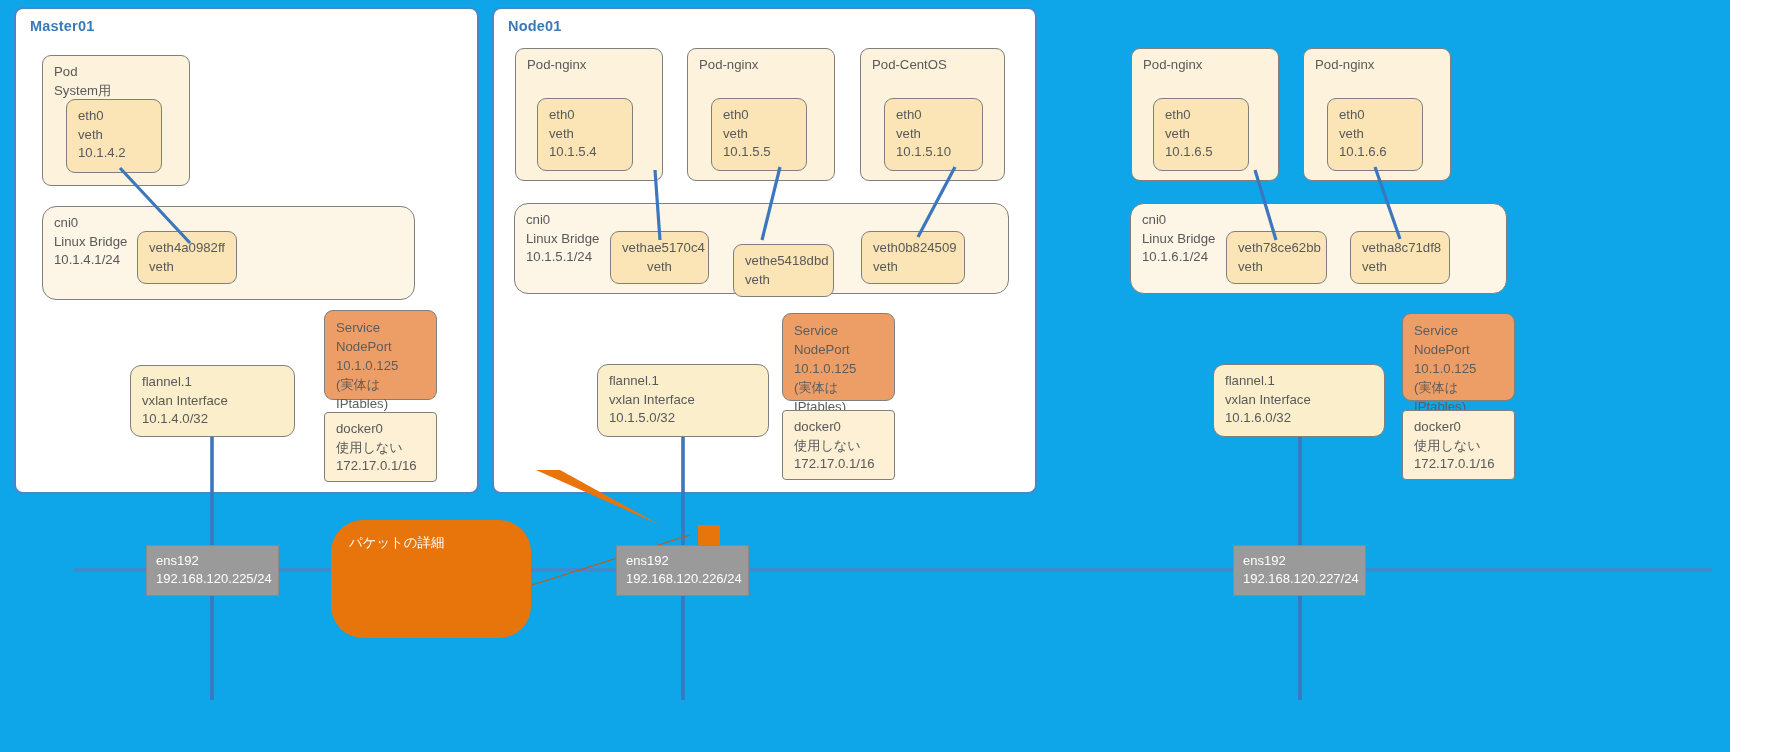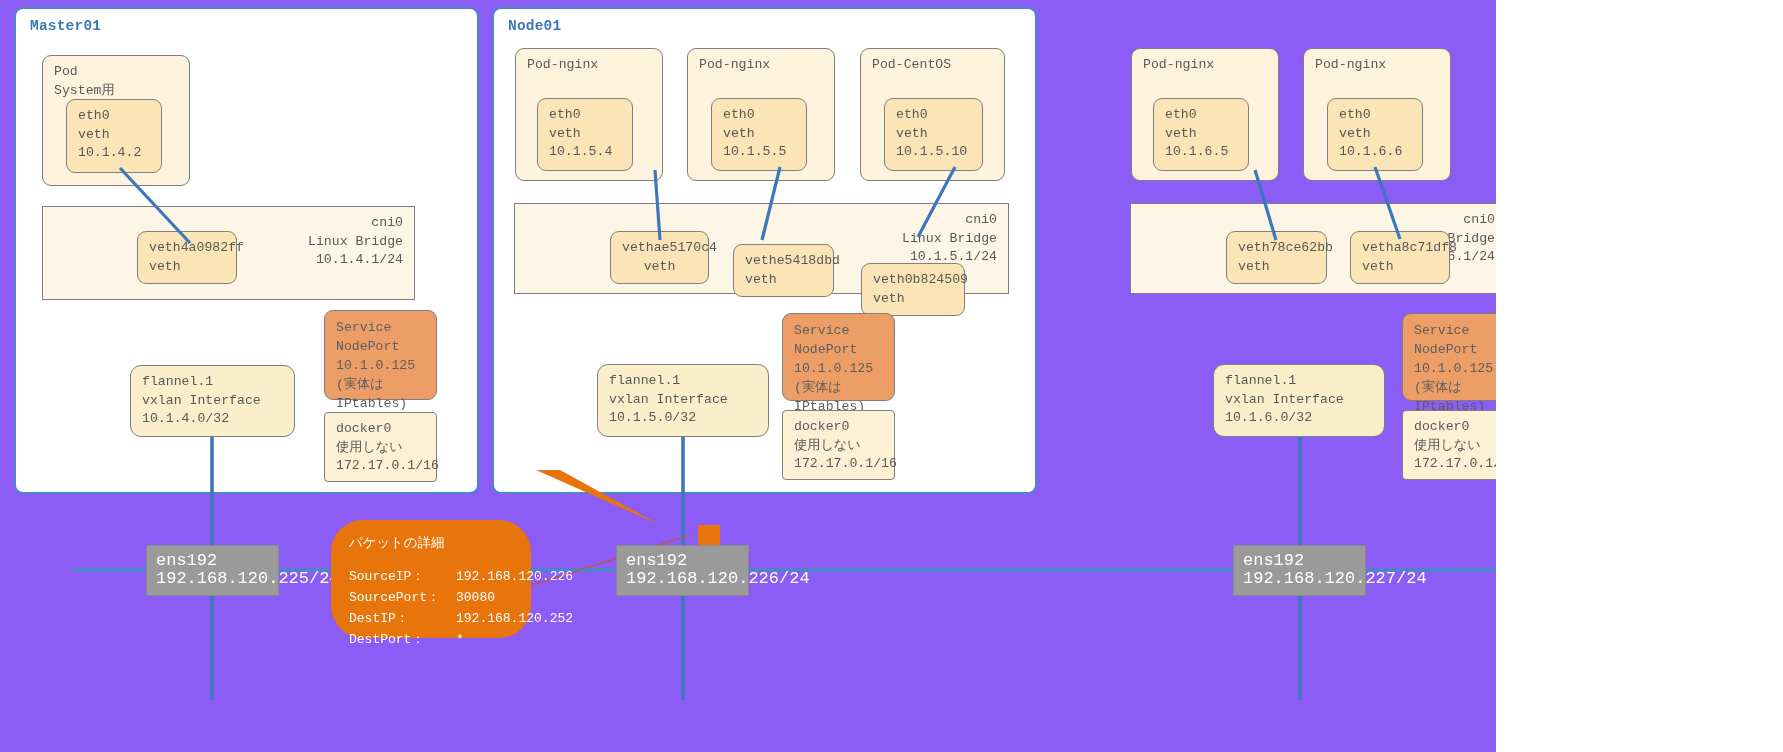--- a/index.html
+++ b/index.html
@@ -3,25 +3,24 @@
 <meta charset="utf-8">
 <style>
   * { box-sizing: border-box; }
   html, body {
     margin: 0; padding: 0;
     background: #ffffff;
     font-family: "Liberation Sans", "DejaVu Sans", sans-serif;
   }
   #canvas {
     position: relative;
-    width: 1496px;
+    width: 1730px;
     height: 752px;
-    background: #8b5cf6;
+    background: #0ea5e9;
     overflow: hidden;
-    font-family: Liberation Mono, monospace;
   }
 
   
   .node-frame {
     position: absolute;
     border: 2.5px solid #4a86c8;
     border-radius: 9px;
     background: #ffffff;
   }
   .node-title {
@@ -40,39 +39,39 @@
     border-radius: 8px;
     background: #fdf3dc;
     color: #595959;
     font-size: 13.2px;
     line-height: 18.5px;
     padding: 7px 11px;
     white-space: pre-line;
   }
   .box.pod      { background: #fdf3dc; border-radius: 9px; }
   .box.iface    { background: #fbe5b6; border-radius: 9px; }
-  .box.bridge   { background: #fdf6e6; border-radius: 0; text-align: right; }
+  .box.bridge   { background: #fdf6e6; border-radius: 14px; }
   .box.flannel  { background: #fbeecb; border-radius: 11px; }
   .box.docker   { background: #fdf0d4; border-radius: 4px; }
   .box.service  {
     background: #ed9e66;
     border: 1.6px solid #7f7f7f;
     border-radius: 9px;
     color: #5d5d5d;
     font-size: 13.2px;
     line-height: 19px;
   }
 
   
   .nic {
     position: absolute;
     background: #9a9a9a;
     border: 1px solid #8a8a8a;
     color: #ffffff;
-    font-size: 17px;
+    font-size: 13px;
     line-height: 18px;
     padding: 6px 9px;
     white-space: pre-line;
     z-index: 30;
   }
 
   
   .svg-layer {
     position: absolute;
     top: 0; left: 0;
@@ -186,21 +185,21 @@
 veth
 10.1.5.10</div>
 
   <div class="box bridge" style="left:514px; top:203px; width:495px; height:91px;">cni0
 Linux Bridge
 10.1.5.1/24</div>
   <div class="box iface" style="left:610px; top:231px; width:99px; height:53px;text-align:center;">vethae5170c4
 veth</div>
   <div class="box iface" style="left:733px; top:220px; width:101px; height:53px;margin-top:24px;">vethe5418dbd
 veth</div>
-  <div class="box iface" style="left:861px; top:231px; width:104px; height:53px;margin-top:32px;">veth0b824509
+  <div class="box iface" style="left:861px; top:231px; width:104px; height:53px;">veth0b824509
 veth</div>
 
   <div class="box service" style="left:782px; top:313px; width:113px; height:88px;">Service
 NodePort
 10.1.0.125
 (実体はIPtables)</div>
 
   <div class="box flannel" style="left:597px; top:364px; width:172px; height:73px;">flannel.1
 vxlan Interface
 10.1.5.0/32</div>
@@ -255,35 +254,15 @@
 
     <g>
       <rect x="698" y="525" width="22" height="38" fill="#e8740c"></rect>
       <polygon points="689,560 729,560 709,583" fill="#e8740c"></polygon>
     </g>
   </svg>
 
 
   <div class="packet-box" style="left:331px; top:520px; width:200px; height:118px;border-radius:32px;">
     <div class="packet-title">パケットの詳細</div>
-    <table class="packet-table">
-      <tbody>
-        <tr>
-          <td class="k">SourceIP：</td>
-          <td class="v">192.168.120.226</td>
-        </tr>
-        <tr>
-          <td class="k">SourcePort：</td>
-          <td class="v">30080</td>
-        </tr>
-        <tr>
-          <td class="k">DestIP：</td>
-          <td class="v">192.168.120.252</td>
-        </tr>
-        <tr>
-          <td class="k">DestPort：</td>
-          <td class="v">*</td>
-        </tr>
-      </tbody>
-    </table>
   </div>
 
 </div>
 
 </body></html>

